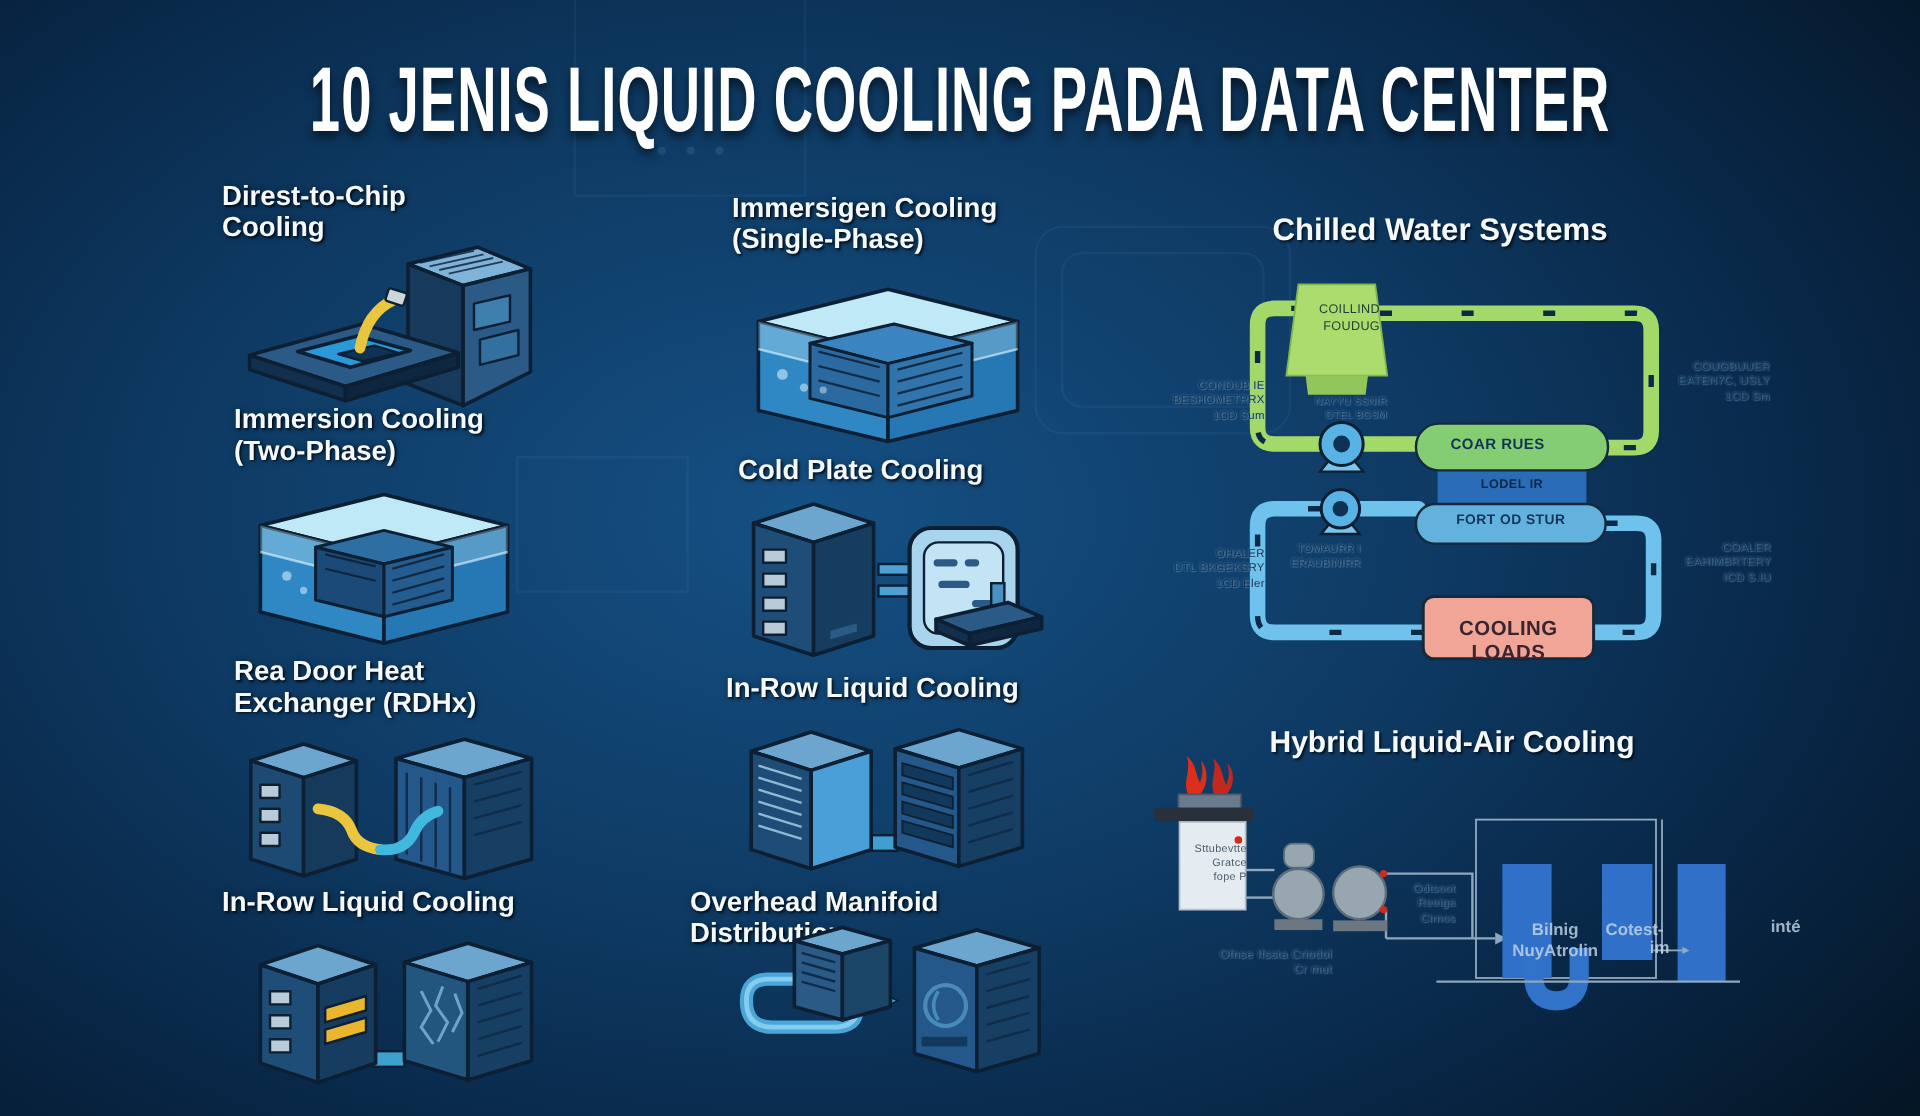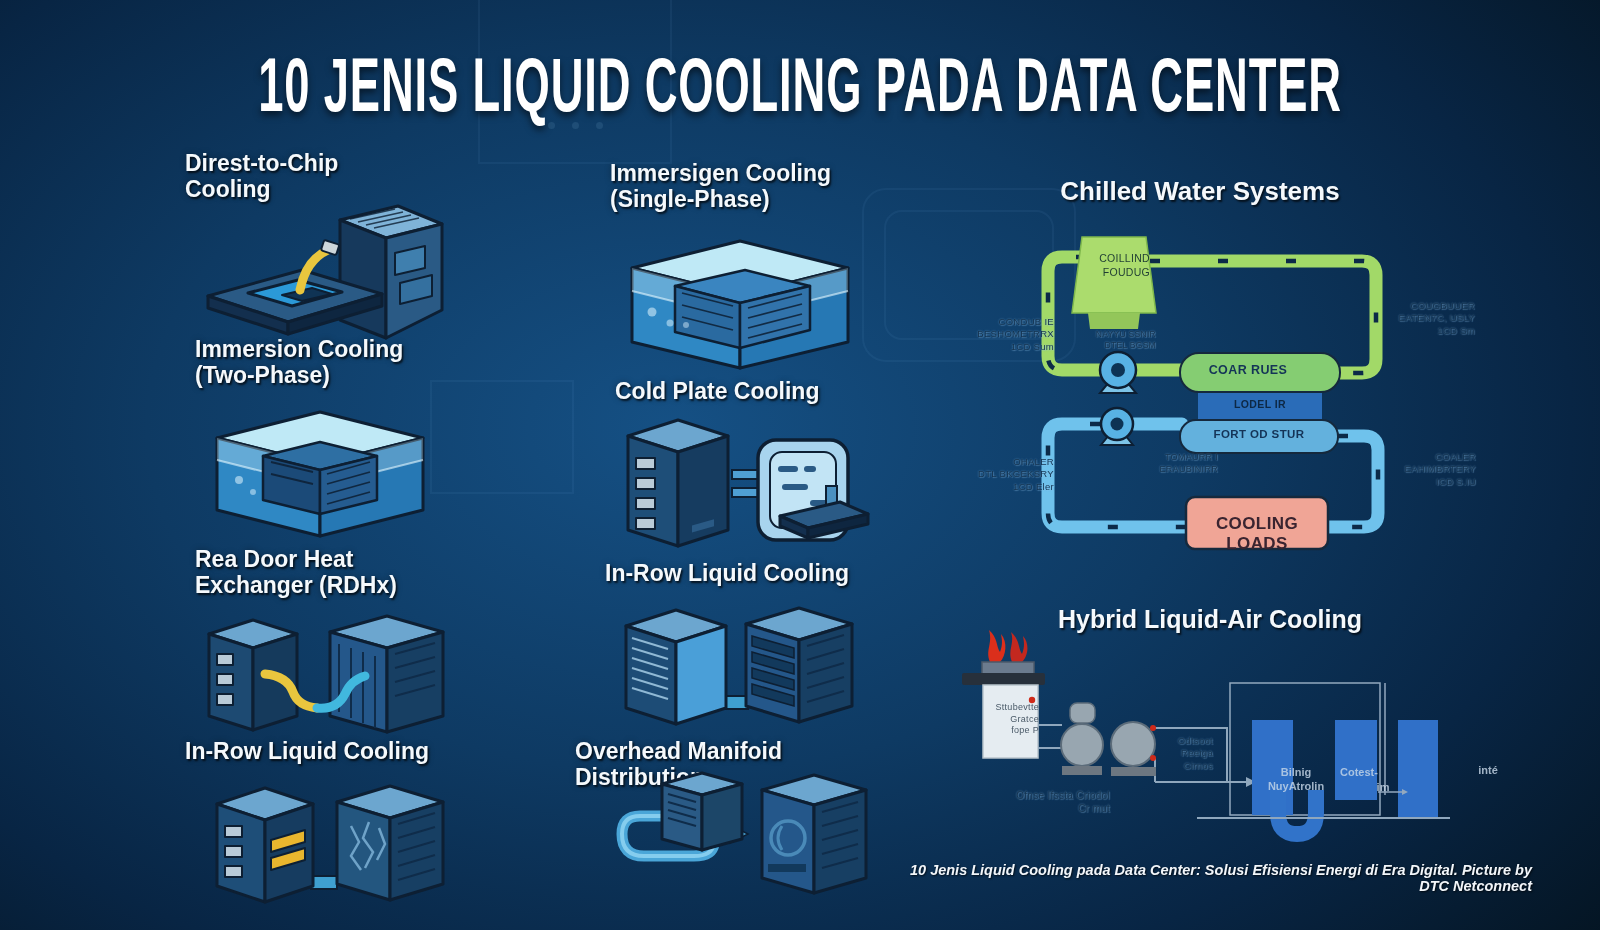--- a/index.html
+++ b/index.html
@@ -23,21 +23,21 @@
     text-shadow:1.5px 1.5px 2px rgba(0,0,0,0.7),0 0 6px rgba(0,0,0,0.35);}
   .sec-title{position:absolute;color:#f5f9fc;font-weight:bold;font-size:26px;text-align:center;
     text-shadow:1.5px 1.5px 2px rgba(0,0,0,0.7);}
 
   .illus{position:absolute;}
 
   .dlabel{position:absolute;font-size:10px;font-weight:normal;color:#143350;line-height:1.3;
     text-align:right;white-space:pre-line;letter-spacing:0.3px;
     text-shadow:0 0 2px rgba(135,190,235,0.65),1px 1px 1px rgba(150,200,240,0.3);}
   .block-label{position:absolute;font-weight:bold;text-align:center;color:#143457;letter-spacing:0.4px;}
-  .bar-label{position:absolute;font-size:11px;font-weight:bold;color:rgba(200,216,232,0.8);
+  .bar-label{position:absolute;font-size:14px;font-weight:bold;color:rgba(200,216,232,0.8);
     line-height:1.3;text-align:center;white-space:pre-line;}
 
   .caption{position:absolute;left:900px;top:862px;width:632px;text-align:right;
     color:#f2f6fa;font-size:14.5px;font-style:italic;font-weight:bold;
     text-shadow:1px 1px 2px rgba(0,0,0,0.7);}
 </style>
 </head>
 <body>
 
 <div id="canvas">
@@ -342,21 +342,21 @@
 BESHOMETRRX
 1CD Sum</div>
   <div class="dlabel" style="left:1086px;top:329px;width:70px;font-size:8.5px;">NAYYU SSNIR
 DTEL BGSM</div>
   <div class="dlabel" style="left:1383px;top:300px;width:92px;font-size:9.5px;">COUGBUUER
 EATEN7C, USLY
 1CD Sm</div>
   <div class="dlabel" style="left:962px;top:456px;width:92px;font-size:9.5px;">OHALER
 DTL BKGEKSRY
 1CD Eler</div>
-  <div class="dlabel" style="left:1136px;top:452px;width:82px;font-size:9px;">TOMAURR I
+  <div class="dlabel" style="left:1052px;top:452px;width:82px;font-size:9px;">TOMAURR I
 ERAUBINIRR</div>
   <div class="dlabel" style="left:1390px;top:451px;width:86px;font-size:9.5px;">COALER
 EAHIMBRTERY
 ICD S.IU</div>
   <div class="block-label" style="left:1180px;top:363px;width:136px;font-size:12.5px;">COAR RUES</div>
   <div class="block-label" style="left:1198px;top:398px;width:124px;font-size:10.5px;color:#0d2845;">LODEL IR</div>
   <div class="block-label" style="left:1180px;top:428px;width:158px;font-size:11.5px;">FORT OD STUR</div>
   <div class="block-label" style="left:1186px;top:514px;width:142px;font-size:17px;color:#3a2430;">COOLING LOADS</div>
 
   <div class="sec-title" style="left:1040px;top:605px;width:340px;font-size:25px;">Hybrid Liquid-Air Cooling</div>
@@ -408,15 +408,14 @@
 Reeiga
 Cirnos</div>
   <div class="dlabel" style="left:995px;top:789px;width:115px;font-size:10px;">Ofnse Ifssta Criodol
 Cr mut</div>
   <div class="bar-label" style="left:1256px;top:765px;width:80px;">Bilnig
 NuyAtrolin</div>
   <div class="bar-label" style="left:1338px;top:765px;width:42px;">Cotest-</div>
   <div class="bar-label" style="left:1374px;top:780px;width:18px;">im</div>
   <div class="bar-label" style="left:1472px;top:763px;width:32px;">inté</div>
 
-  <div class="caption">10 Jenis Liquid Cooling pada Data Center: Solusi Efisiensi Energi di Era Digital. Picture by DTC Netconnect</div>
 
 </div>
 
 </body></html>

